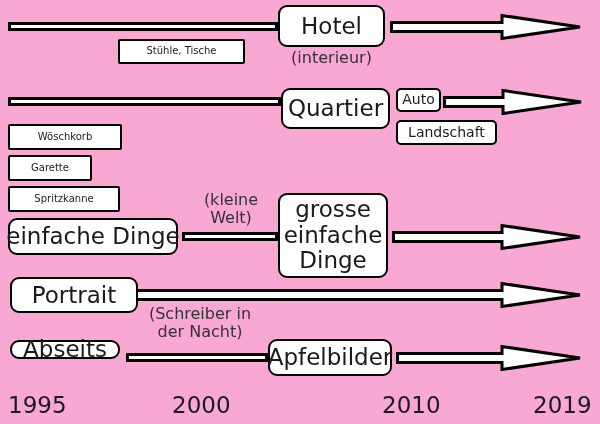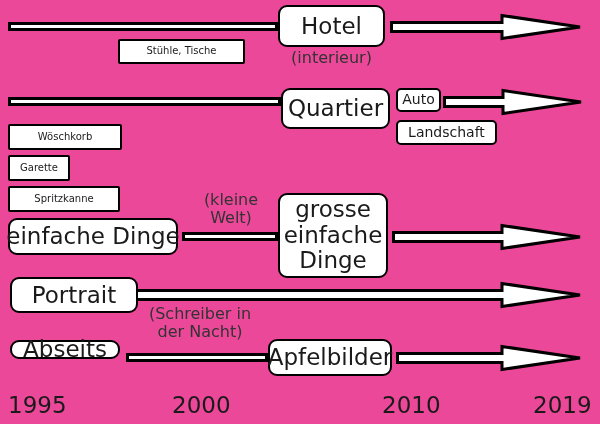--- a/index.html
+++ b/index.html
@@ -7,21 +7,21 @@
     padding: 0;
     background: #ffffff;
   }
   body {
     font-family: "DejaVu Sans", sans-serif;
   }
   #canvas {
     position: relative;
     width: 600px;
     height: 424px;
-    background: #ec4899;
+    background: #f9a8d4;
     overflow: hidden;
   }
 
   
   .box {
     position: absolute;
     box-sizing: border-box;
     border: 2.5px solid #000000;
     border-radius: 7px;
     background: #ffffff;
@@ -106,21 +106,21 @@
   <div class="box tiny" style="left:396px; top:120px; width:101px; height:25px;">Landschaft</div>
 
   <div class="arrow" style="left:443px; top:89px;">
     <svg width="140" height="26" viewBox="0 0 140 26">
       <path d="M 1.5 8.5 L 60 8.5 L 60 1.5 L 138 13 L 60 24.5 L 60 17.5 L 1.5 17.5 Z" fill="#ffffff" stroke="#000000" stroke-width="3" stroke-linejoin="miter"></path>
     </svg>
   </div>
 
   <div class="box small" style="left:8px; top:124px; width:114px; height:26px;">Wöschkorb</div>
 
-  <div class="box small" style="left:8px; top:155px; width:62px; height:26px;">Garette</div>
+  <div class="box small" style="left:8px; top:155px; width:84px; height:26px;">Garette</div>
 
   <div class="box big" style="left:8px; top:218px; width:170px; height:37px;">einfache Dinge</div>
 
   <div class="box small" style="left:8px; top:186px; width:112px; height:26px;">Spritzkanne</div>
 
   <div class="caption" style="left:186px; top:191px; width:90px;">(kleine
 Welt)</div>
 
   <div class="shaft" style="left:182px; top:232px; width:96px;"></div>
 

